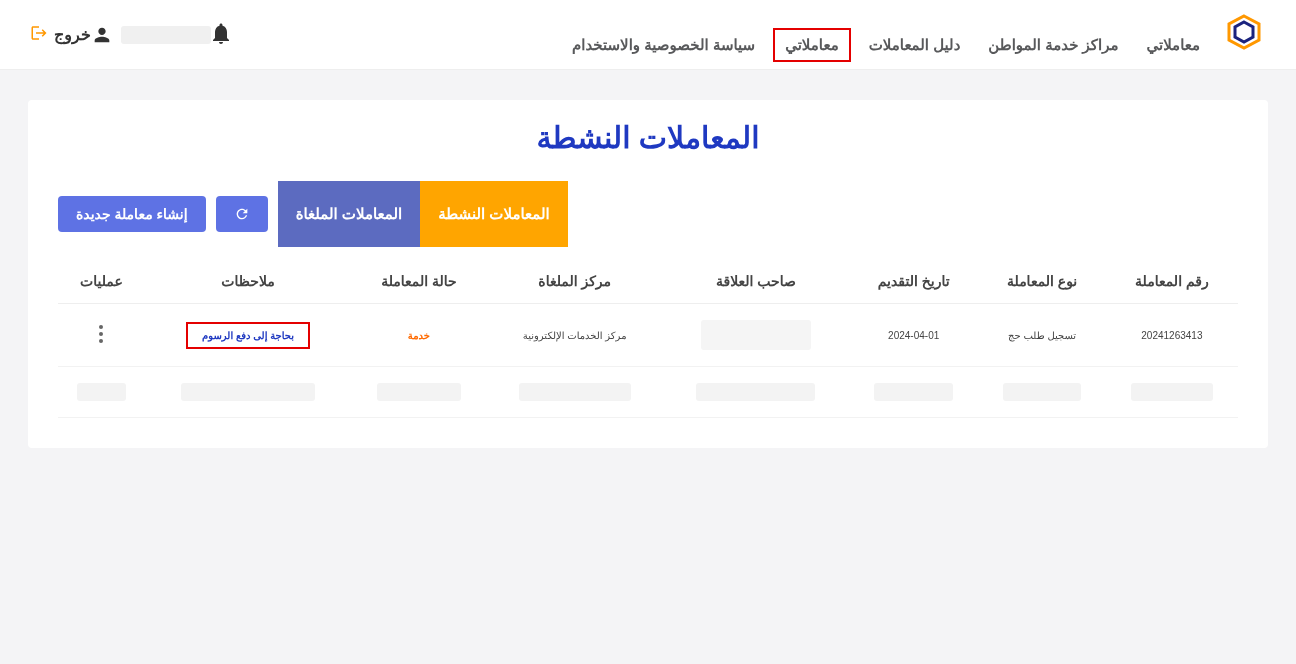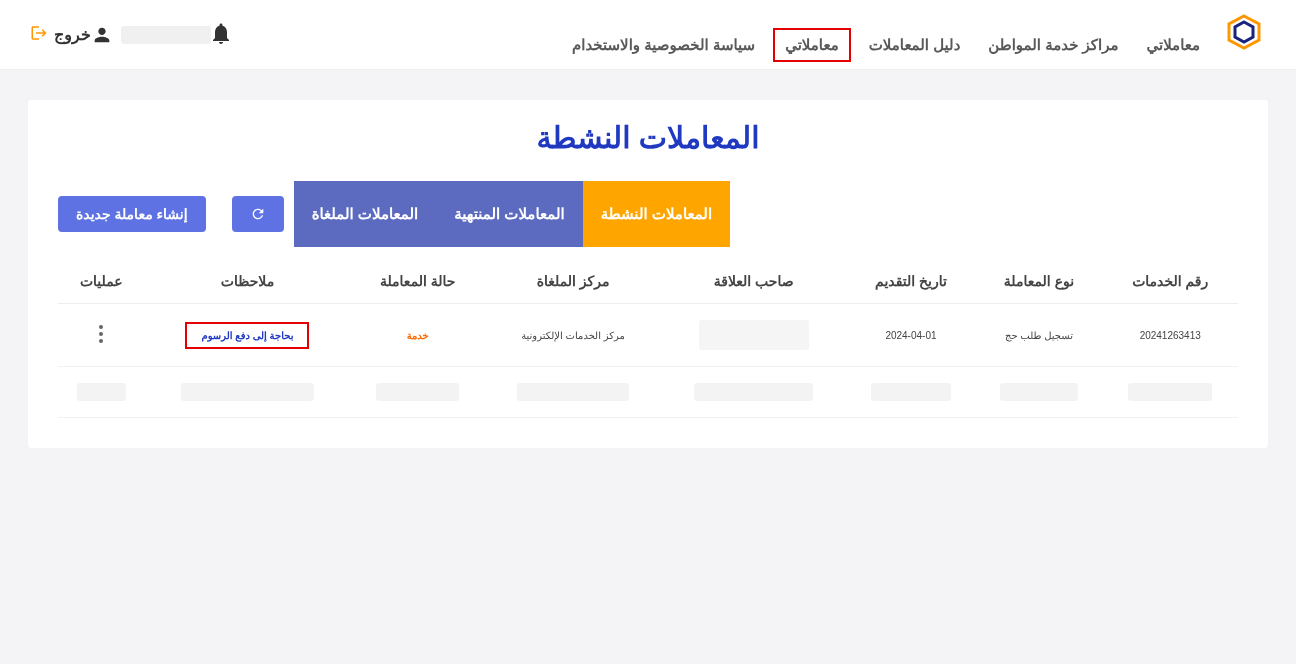--- a/index.html
+++ b/index.html
@@ -106,21 +106,21 @@
       font-size: 15px;
       cursor: pointer;
       border: none;
       white-space: nowrap;
     }
     .tab.active { background: #ffa500; }
     .tab.finished { background: #5c6bc0; }
     .tab.cancelled { background: #5c6bc0; }
     .action-buttons {
       display: flex;
-      gap: 26px;
+      gap: 10px;
     }
     .btn {
       border: none;
       border-radius: 4px;
       padding: 10px 18px;
       font-weight: 700;
       font-size: 14px;
       cursor: pointer;
       display: flex;
       align-items: center;
@@ -221,38 +221,37 @@
     </div>
   </div>
 </nav>
 
 <div class="container">
   <h1 class="page-title">المعاملات النشطة</h1>
 
   <div class="controls-row">
     <div class="tabs">
       <button class="tab active">المعاملات النشطة</button>
-      <button class="tab finished">المعاملات المنتهية</button>
       <button class="tab cancelled">المعاملات الملغاة</button>
     </div>
     <div class="action-buttons">
       <button class="btn btn-refresh">
         <svg width="16" height="16" viewBox="0 0 24 24" fill="#fff">
           <path d="M17.65 6.35C16.2 4.9 14.21 4 12 4c-4.42 0-7.99 3.58-7.99 8s3.57 8 7.99 8c3.73 0 6.84-2.55 7.73-6h-2.08c-.82 2.33-3.04 4-5.65 4-3.31 0-6-2.69-6-6s2.69-6 6-6c1.66 0 3.14.69 4.22 1.78L13 11h7V4l-2.35 2.35z"></path>
         </svg>
       </button>
       <button class="btn btn-primary">إنشاء معاملة جديدة</button>
     </div>
   </div>
 
   <div class="table-wrapper">
     <table>
       <thead>
         <tr>
-          <th>رقم الخدمات</th>
+          <th>رقم المعاملة</th>
           <th>نوع المعاملة</th>
           <th>تاريخ التقديم</th>
           <th>صاحب العلاقة</th>
           <th>مركز الملغاة</th>
           <th>حالة المعاملة</th>
           <th>ملاحظات</th>
           <th>عمليات</th>
         </tr>
       </thead>
       <tbody>

